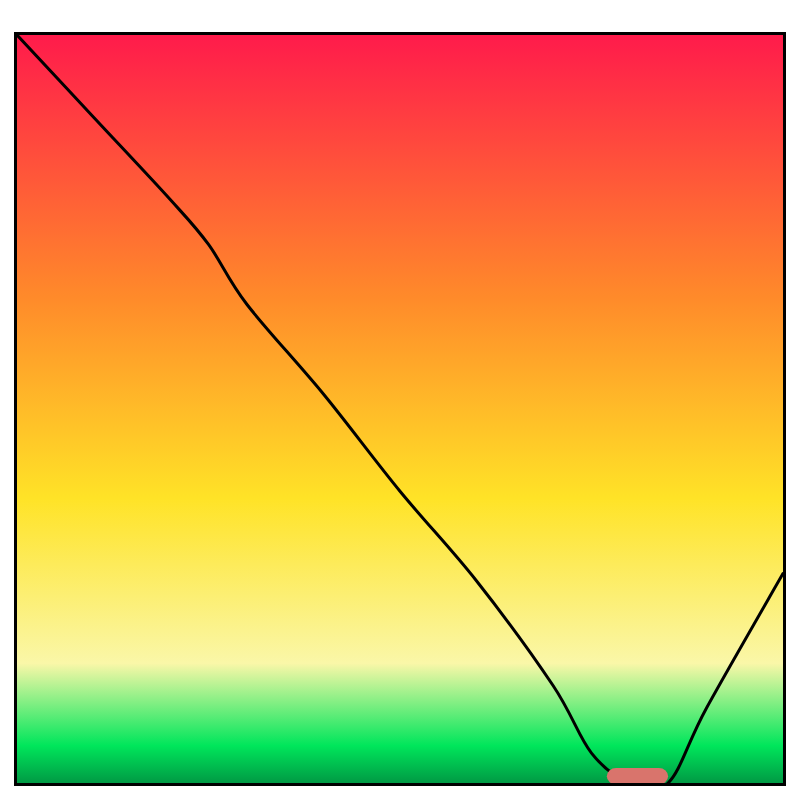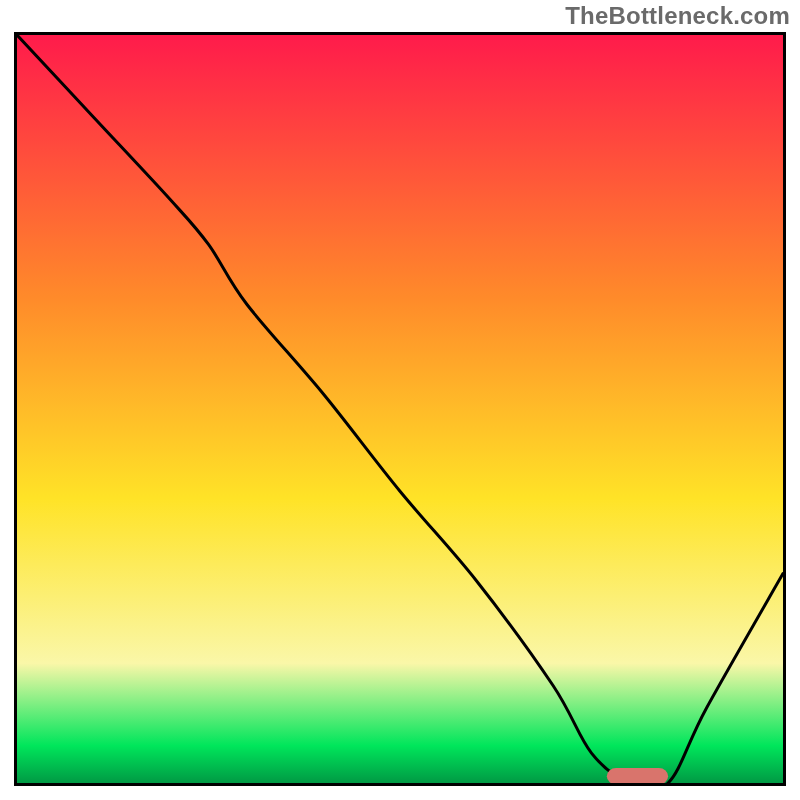--- a/index.html
+++ b/index.html
@@ -38,21 +38,20 @@
   .plot svg {
     display: block;
     width: 100%;
     height: 100%;
   }
 </style>
 </head>
 <body>
 
 <div class="wrap">
-  <div class="watermark">TheBottleneck.com</div>
 
   <div class="plot">
     <svg viewBox="0 0 100 100" preserveAspectRatio="none">
       <defs>
         <linearGradient id="bg-grad" x1="0" y1="0" x2="0" y2="1">
         <stop offset="0%" stop-color="#ff1b4b"></stop>
             <stop offset="35%" stop-color="#ff8a2a"></stop>
             <stop offset="62%" stop-color="#ffe327"></stop>
             <stop offset="84%" stop-color="#faf7a8"></stop>
             <stop offset="95%" stop-color="#00e65b"></stop>

